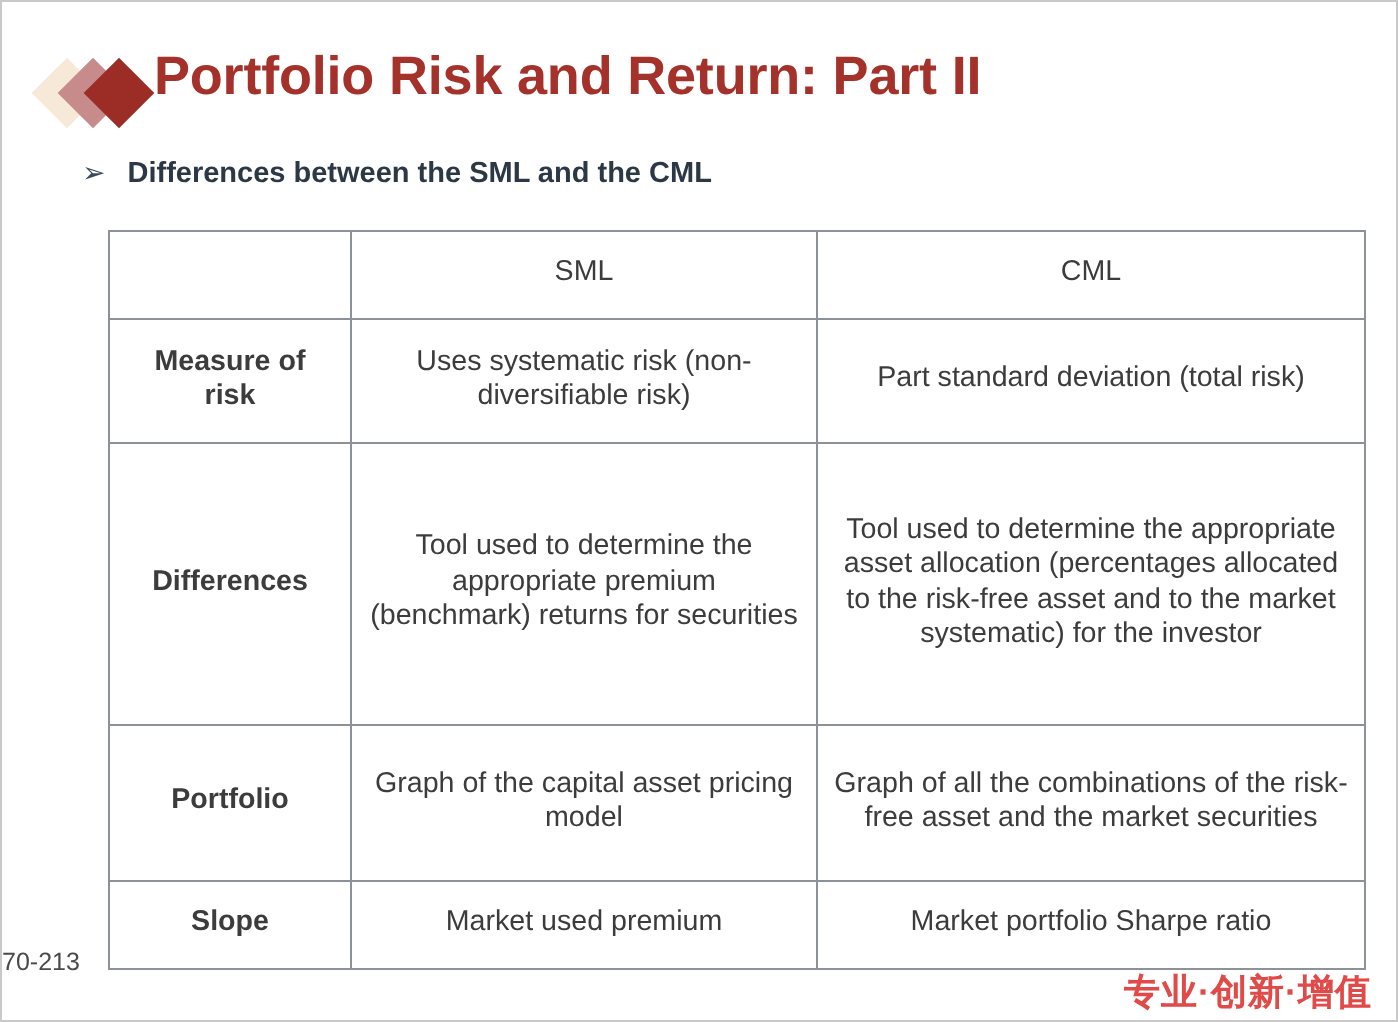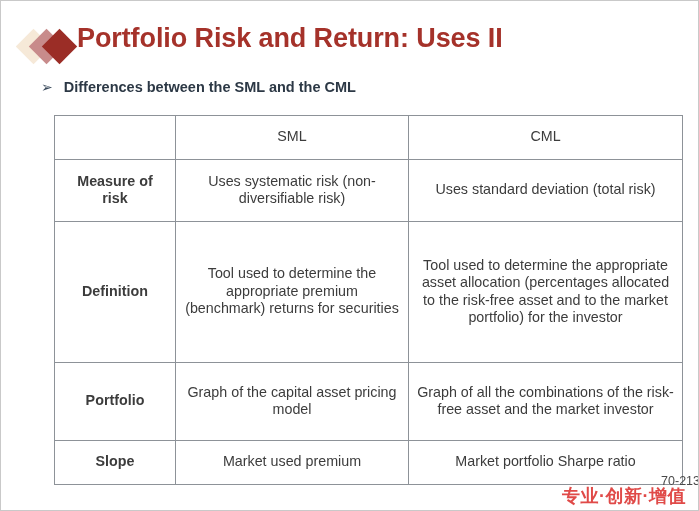--- a/index.html
+++ b/index.html
@@ -122,21 +122,21 @@
   .row-h3 td { height: 125px; }
   .row-h4 td { height: 62px; }
   .row-h5 td { height: 28px; margin-top: 24px; }
 
   
   .page-num {
     position: absolute;
     left: 0;
     top: 473px;
     width: 699px;
-    text-align: right;
+    text-align: left;
     font-size: 12.5px;
     color: #4a4a4a;
     font-family: "Liberation Sans", sans-serif;
   }
   .brand-tag {
     position: absolute;
     right: 12px;
     top: 483px;
     font-size: 18px;
     font-weight: bold;
@@ -149,21 +149,21 @@
 <body>
 
 <div class="slide">
 
   <div class="title-row">
     <div class="diamonds">
       <div class="dia d1"></div>
       <div class="dia d2"></div>
       <div class="dia d3"></div>
     </div>
-    <div class="slide-title">Portfolio Risk and Return: Uses II</div>
+    <div class="slide-title">Portfolio Risk and Return: Part II</div>
   </div>
 
   <div class="bullet-row">
     <span class="bullet-marker">➢</span>
     <span class="bullet-text">Differences between the SML and the CML</span>
   </div>
 
   <table class="cmp-table">
     <colgroup>
       <col class="col-label">
@@ -172,31 +172,31 @@
     </colgroup>
     <tbody>
       <tr class="row-h1">
         <td class="hdr-cell"></td>
         <td class="hdr-cell">SML</td>
         <td class="hdr-cell">CML</td>
       </tr>
       <tr class="row-h2">
         <td class="label-cell">Measure of risk</td>
         <td class="body-cell">Uses systematic risk (non-diversifiable risk)</td>
-        <td class="body-cell">Uses standard deviation (total risk)</td>
+        <td class="body-cell">Part standard deviation (total risk)</td>
       </tr>
       <tr class="row-h3">
-        <td class="label-cell">Definition</td>
+        <td class="label-cell">Differences</td>
         <td class="body-cell mid">Tool used to determine the appropriate premium (benchmark) returns for securities</td>
-        <td class="body-cell">Tool used to determine the appropriate asset allocation (percentages allocated to the risk-free asset and to the market portfolio) for the investor</td>
+        <td class="body-cell">Tool used to determine the appropriate asset allocation (percentages allocated to the risk-free asset and to the market systematic) for the investor</td>
       </tr>
       <tr class="row-h4">
         <td class="label-cell">Portfolio</td>
         <td class="body-cell mid">Graph of the capital asset pricing model</td>
-        <td class="body-cell">Graph of all the combinations of the risk-free asset and the market investor</td>
+        <td class="body-cell">Graph of all the combinations of the risk-free asset and the market securities</td>
       </tr>
       <tr class="row-h5">
         <td class="label-cell">Slope</td>
         <td class="body-cell mid">Market used premium</td>
         <td class="body-cell mid">Market portfolio Sharpe ratio</td>
       </tr>
     </tbody>
   </table>
 
   <div class="page-num">70-213</div>

